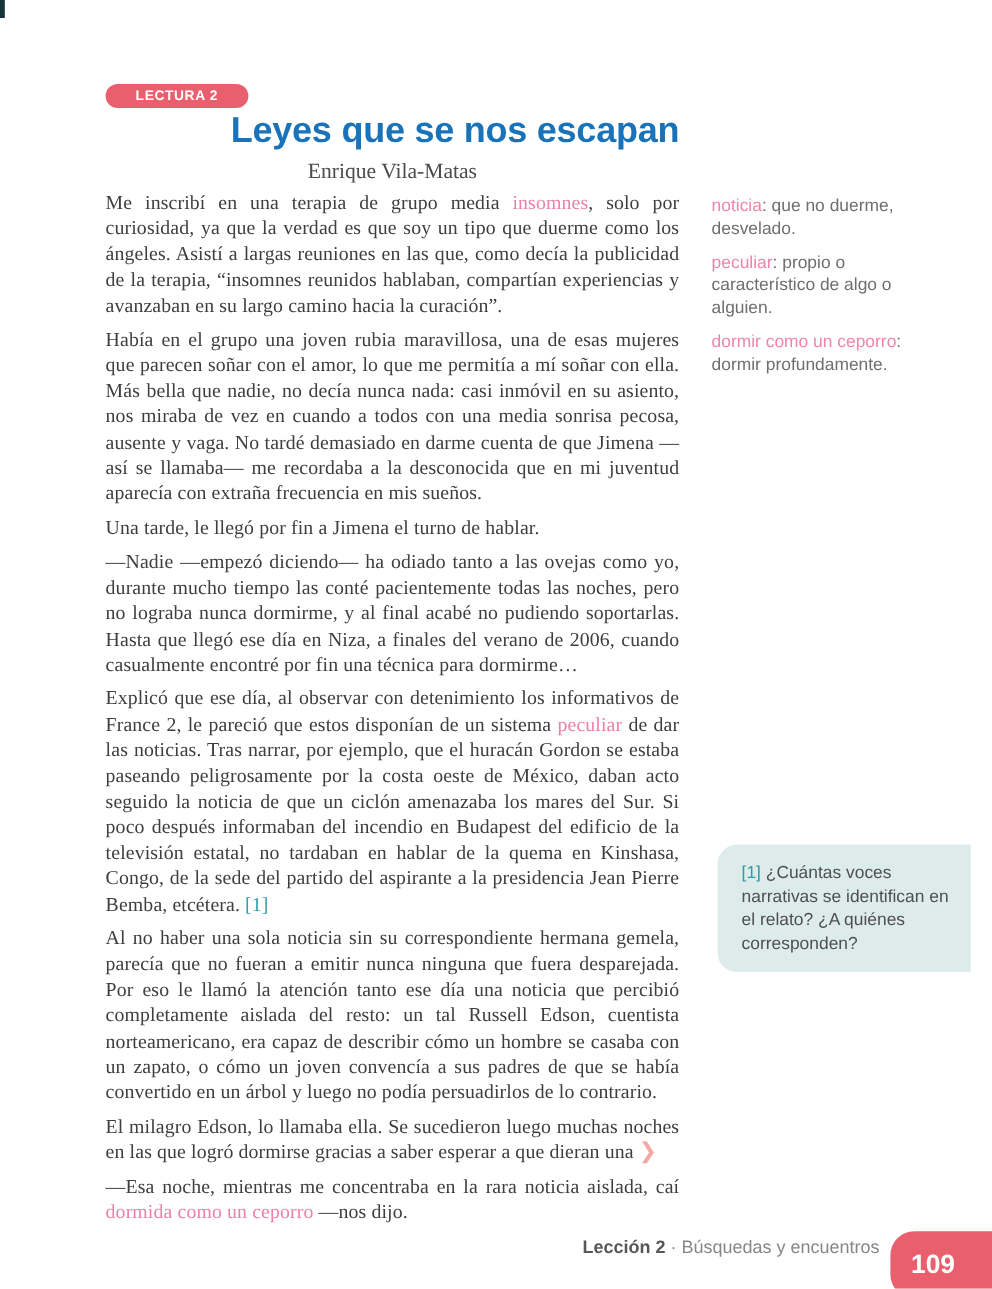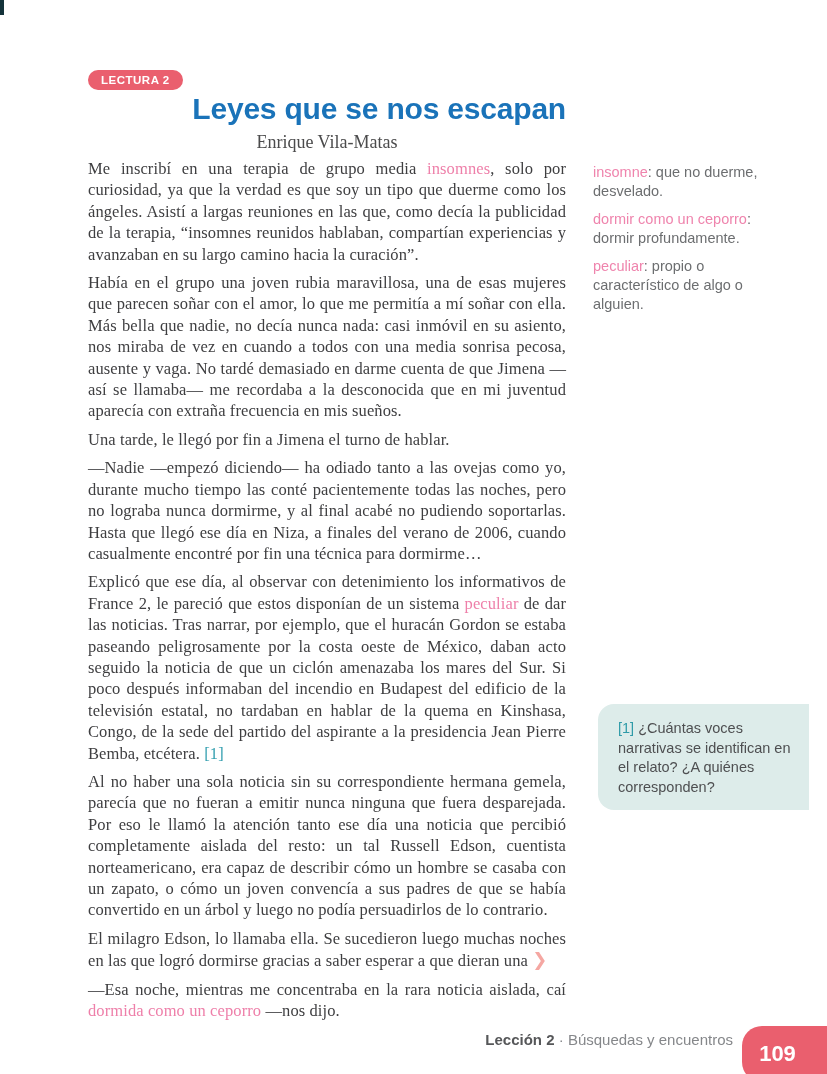--- a/index.html
+++ b/index.html
@@ -7,21 +7,21 @@
     position:relative; width:827px; height:1074px; background:#ffffff;
     overflow:hidden; font-family:"Liberation Serif", serif;
   }
   .corner-mark { position:absolute; left:0; top:0; width:4px; height:15px; background:#14333a; }
 
   .lectura-badge {
     position:absolute; left:88px; top:70px;
     background:#ea5f6e; color:#ffffff;
     font-family:"Liberation Sans", sans-serif; font-weight:bold;
     font-size:11.5px; letter-spacing:.5px;
-    padding:4px 13px; border-radius:11px;
+    padding:4px 25px; border-radius:11px;
   }
   .title {
     position:absolute; left:88px; top:92px; width:478px; text-align:right;
     color:#1a73b9; font-family:"Liberation Sans", sans-serif;
     font-weight:bold; font-size:30px; letter-spacing:-.2px;
   }
   .author {
     position:absolute; left:88px; top:132px; width:478px; text-align:center;
     color:#4b4b4c; font-size:18px;
   }
@@ -90,23 +90,23 @@
       <p><span>Había en el grupo una joven rubia maravillosa, una de esas mujeres que parecen soñar con el amor, lo que me permitía a mí soñar con ella. Más bella que nadie, no decía nunca nada: casi inmóvil en su asiento, nos miraba de vez en cuando a todos con una media sonrisa pecosa, ausente y vaga. No tardé demasiado en darme cuenta de que Jimena —así se llamaba— me recordaba a la desconocida que en mi juventud aparecía con extraña frecuencia en mis sueños.</span></p>
       <p><span>Una tarde, le llegó por fin a Jimena el turno de hablar.</span></p>
       <p><span>—Nadie —empezó diciendo— ha odiado tanto a las ovejas como yo, durante mucho tiempo las conté pacientemente todas las noches, pero no lograba nunca dormirme, y al final acabé no pudiendo soportarlas. Hasta que llegó ese día en Niza, a finales del verano de 2006, cuando casualmente encontré por fin una técnica para dormirme…</span></p>
       <p><span>Explicó que ese día, al observar con detenimiento los informativos de France 2, le pareció que estos disponían de un sistema </span><span class="pink">peculiar</span><span> de dar las noticias. Tras narrar, por ejemplo, que el huracán Gordon se estaba paseando peligrosamente por la costa oeste de México, daban acto seguido la noticia de que un ciclón amenazaba los mares del Sur. Si poco después informaban del incendio en Budapest del edificio de la televisión estatal, no tardaban en hablar de la quema en Kinshasa, Congo, de la sede del partido del aspirante a la presidencia Jean Pierre Bemba, etcétera. </span><span class="teal">[1]</span></p>
       <p><span>Al no haber una sola noticia sin su correspondiente hermana gemela, parecía que no fueran a emitir nunca ninguna que fuera desparejada. Por eso le llamó la atención tanto ese día una noticia que percibió completamente aislada del resto: un tal Russell Edson, cuentista norteamericano, era capaz de describir cómo un hombre se casaba con un zapato, o cómo un joven convencía a sus padres de que se había convertido en un árbol y luego no podía persuadirlos de lo contrario.</span></p>
       <p><span>El milagro Edson, lo llamaba ella. Se sucedieron luego muchas noches en las que logró dormirse gracias a saber esperar a que dieran una </span><span class="chevron">❯</span></p>
       <p><span>—Esa noche, mientras me concentraba en la rara noticia aislada, caí </span><span class="pink">dormida como un ceporro</span><span> —nos dijo.</span></p>
     </div>
 
   <div class="glossary">
-      <div class="gloss-item"><span class="gloss-term">insomne</span><span>: que no duerme, desvelado.</span></div>
+      <div class="gloss-item"><span class="gloss-term">noticia</span><span>: que no duerme, desvelado.</span></div>
+      <div class="gloss-item"><span class="gloss-term">peculiar</span><span>: propio o característico de algo o alguien.</span></div>
       <div class="gloss-item"><span class="gloss-term">dormir como un ceporro</span><span>: dormir profundamente.</span></div>
-      <div class="gloss-item"><span class="gloss-term">peculiar</span><span>: propio o característico de algo o alguien.</span></div>
     </div>
 
   <div class="activity-box">
     <div class="activity-inner">
       <span class="marker">[1]</span><span>¿Cuántas voces narrativas se identifican en el relato? ¿A quiénes corresponden?</span>
     </div>
   </div>
 
   <div class="footer">
     <span class="lesson">Lección 2</span><span> · Búsquedas y encuentros</span>

